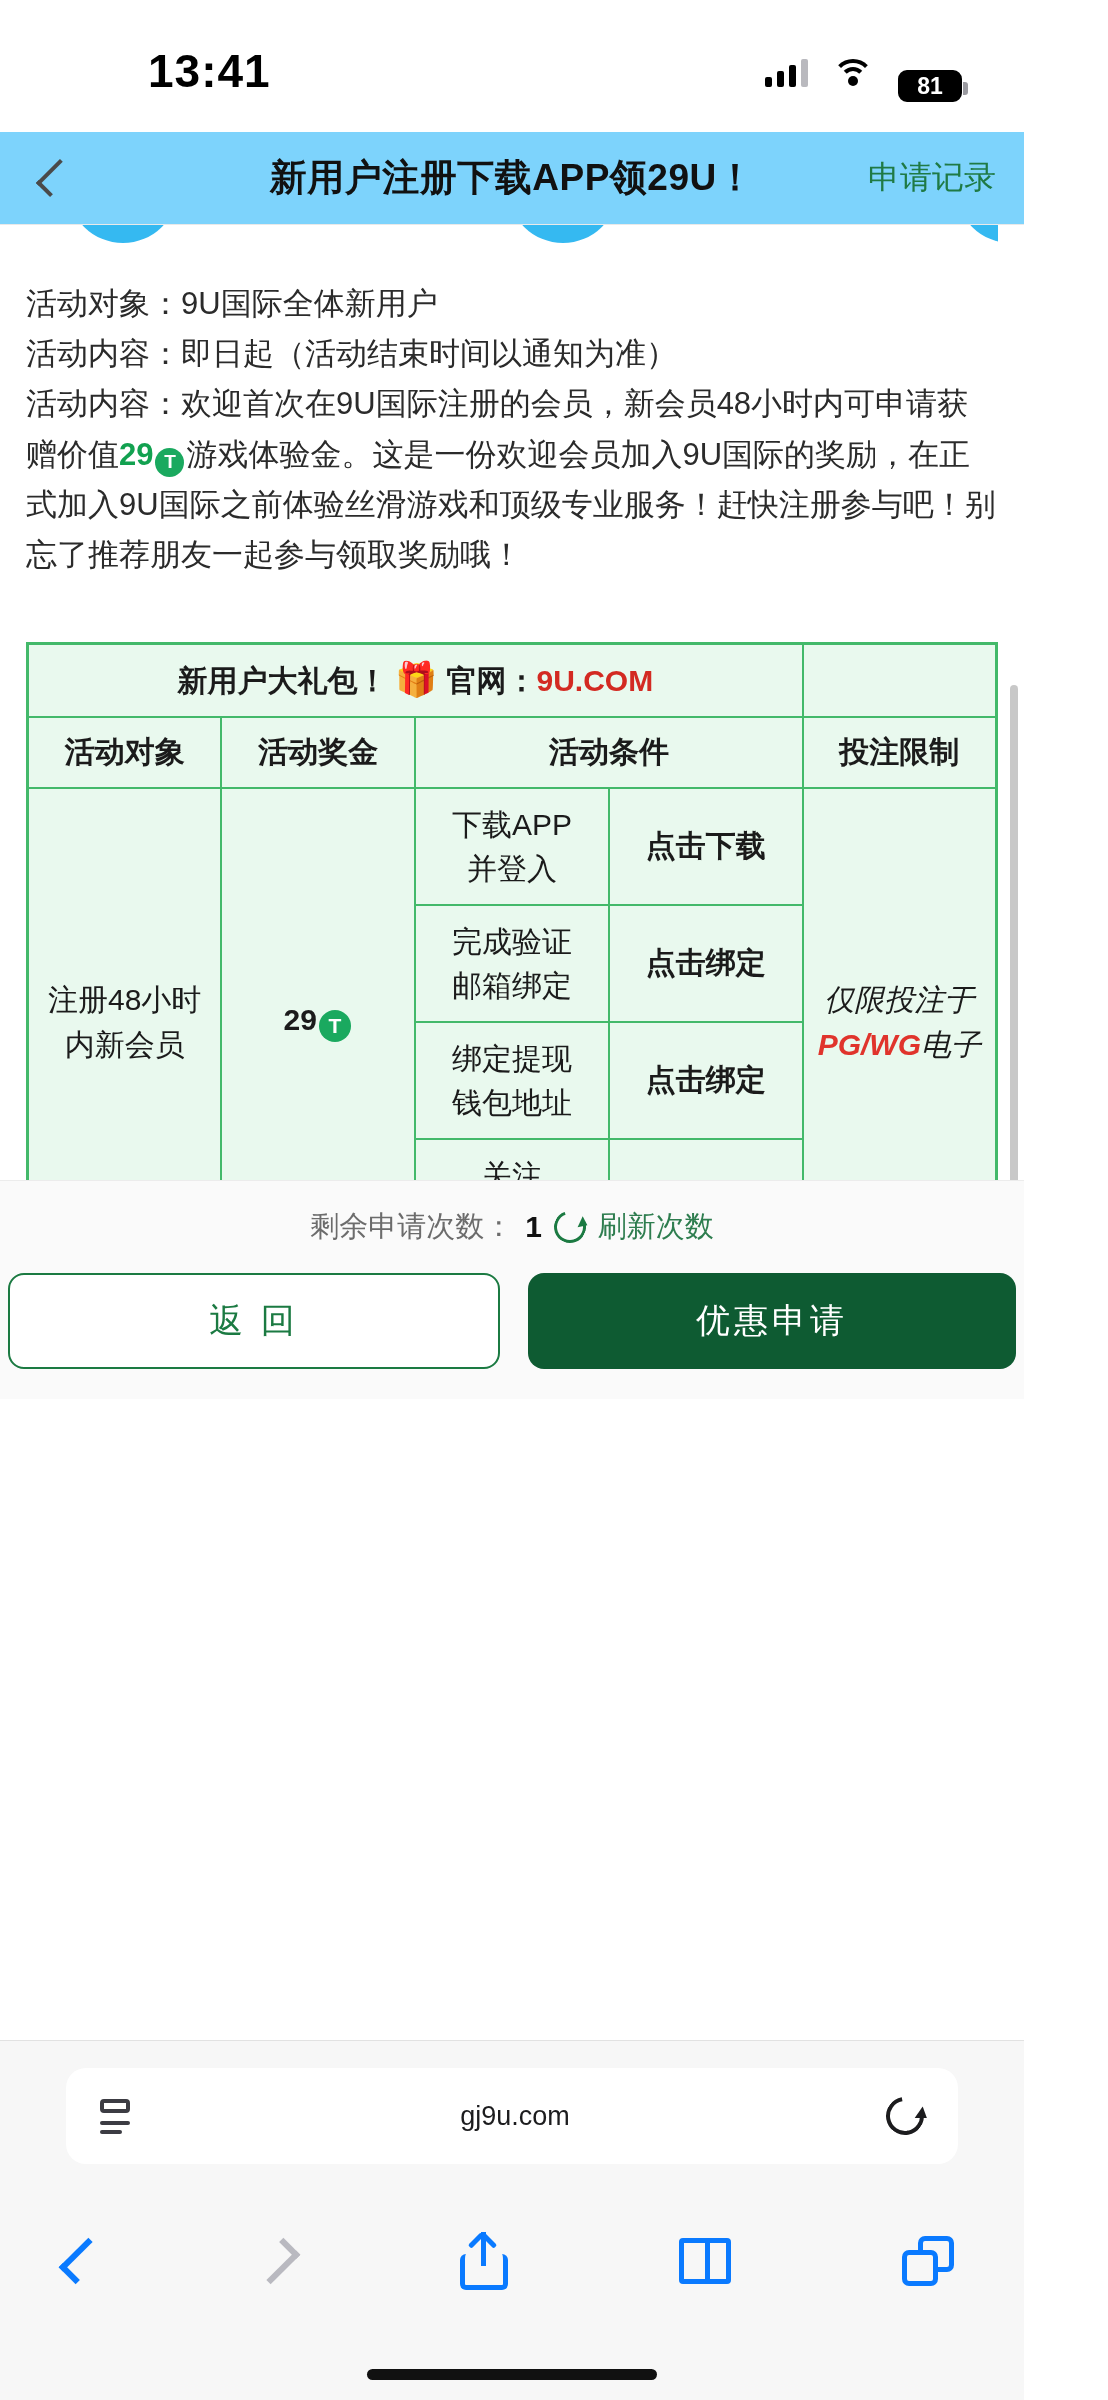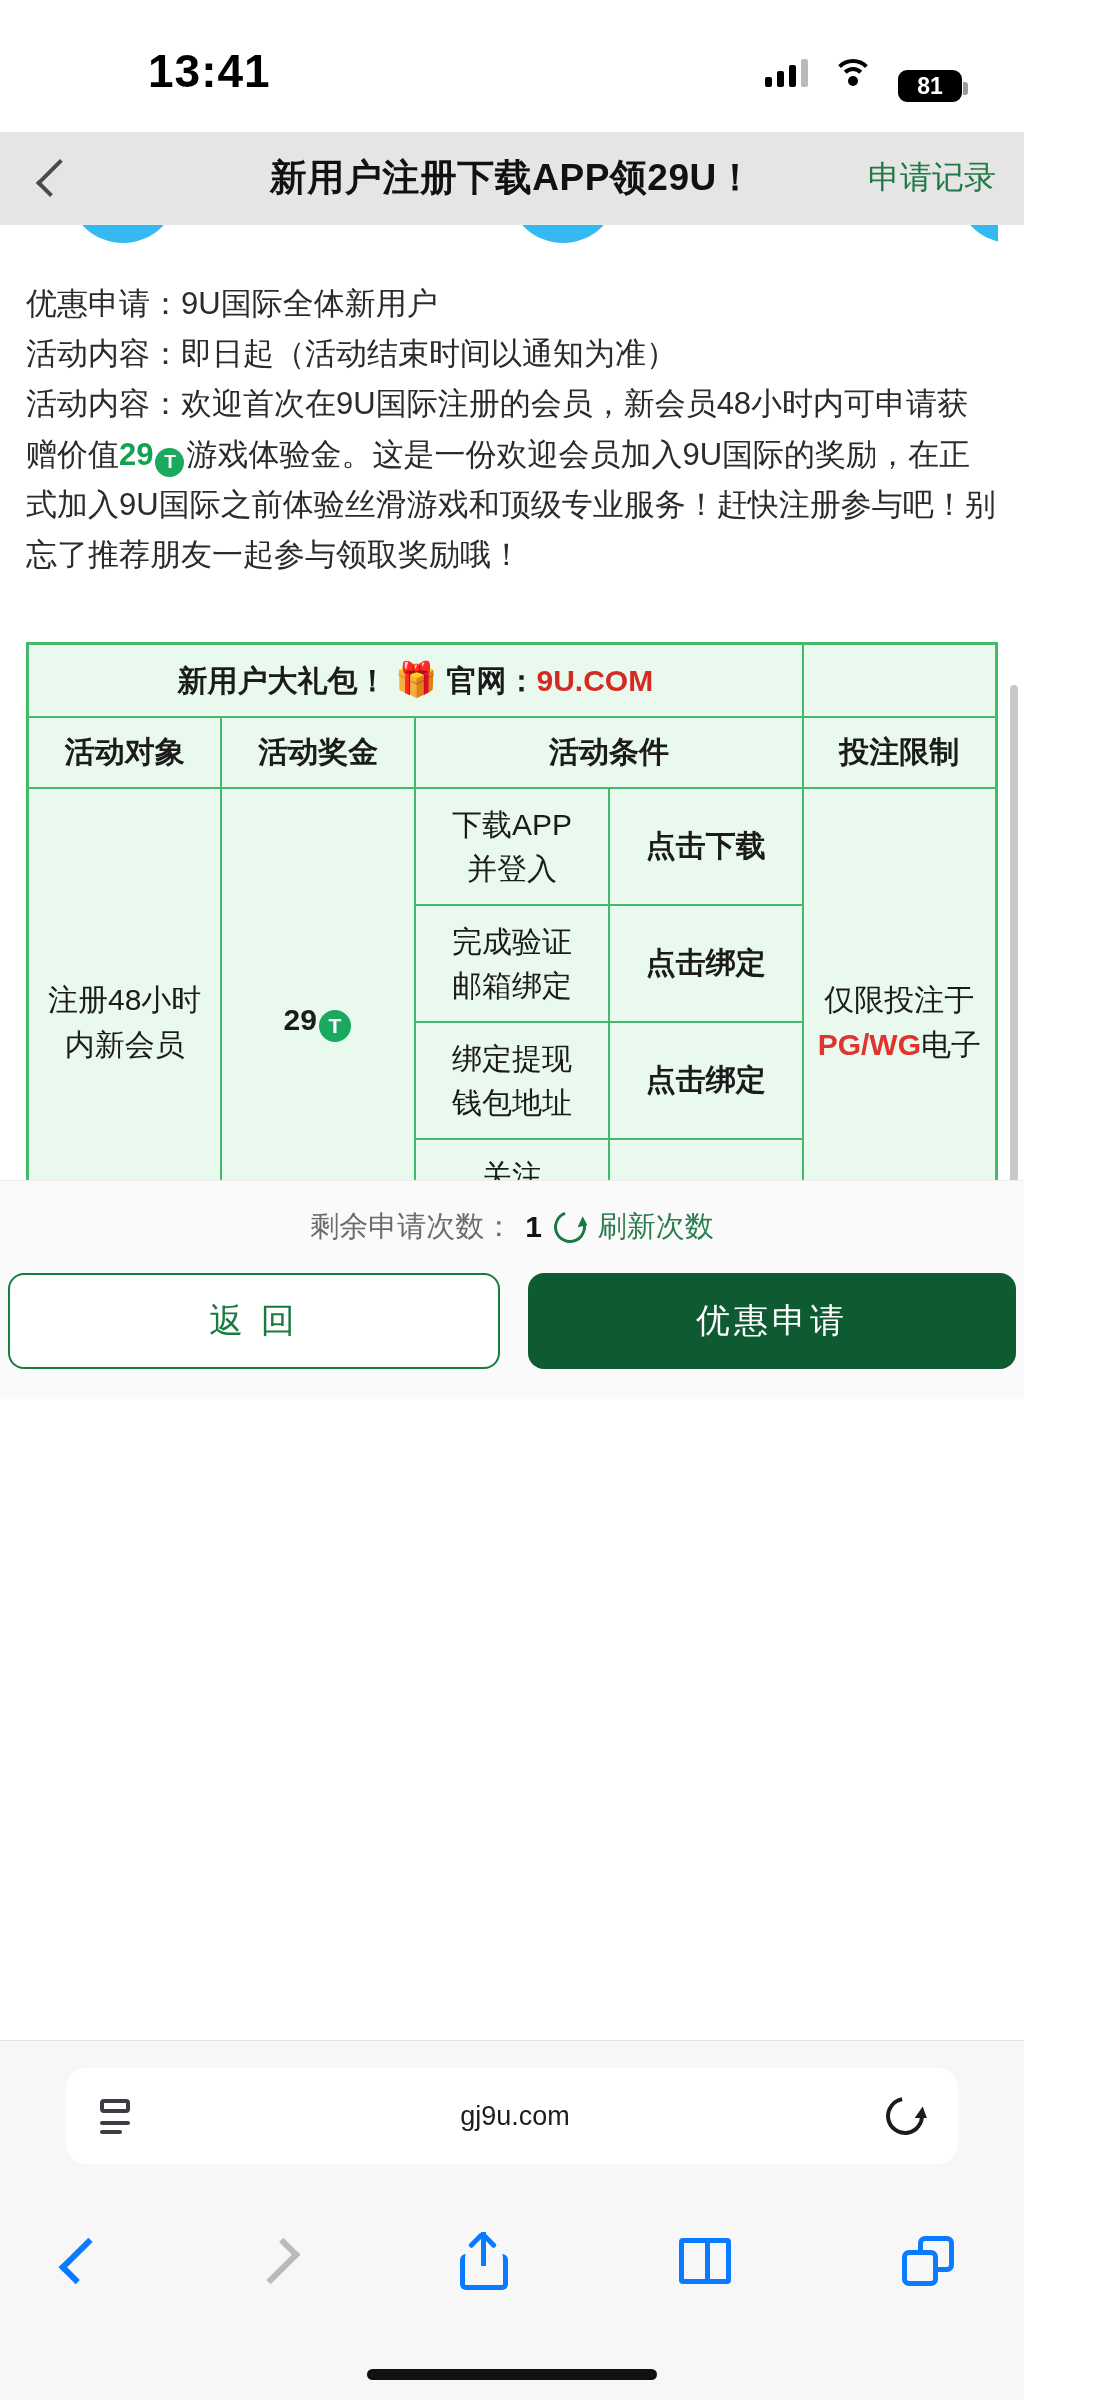--- a/index.html
+++ b/index.html
@@ -89,21 +89,21 @@
     font-weight: bold;
     line-height: 1;
   }
 
   
   .navbar {
     height: 92px;
     display: flex;
     align-items: center;
     position: relative;
-    background: #e5e5e5;
+    background: #7dd3fc;
   }
   .nav-back {
     width: 100px;
     display: flex;
     align-items: center;
     justify-content: center;
     font-size: 44px;
     color: #3c3c3c;
     height: 92px;
   }
@@ -210,21 +210,21 @@
     font-weight: bold;
     color: #1d9a53;
     font-size: 31px;
     padding: 18px 6px;
   }
   .cell-target { font-size: 31px; line-height: 1.5; }
   .cell-prize { font-size: 36px; font-weight: bold; color: #12a150; }
   .cell-prize .coin-badge { width: 32px; height: 32px; font-size: 21px; }
   .cell-cond { font-size: 30px; line-height: 1.45; }
   .cell-action { font-size: 31px; font-weight: bold; color: #1b7a42; }
-  .cell-limit { font-size: 31px; line-height: 1.5; }
+  .cell-limit { font-size: 31px; line-height: 1.5; font-style: italic; }
   .cell-limit .pg { color: #e0342c; font-weight: bold; }
   td.foot-row {
     font-size: 31px;
     font-weight: bold;
     color: #1b1b1b;
     padding: 26px 6px;
   }
   .scrollbar {
     position: absolute;
     right: 6px;
@@ -480,21 +480,21 @@
   <div class="content">
 
     <div class="banner-strip">
       <span class="bubble b1"></span>
       <span class="bubble b2"></span>
       <span class="bubble b3"></span>
     </div>
 
     <div class="para">
       <div>
-        <span class="lbl">优惠申请：</span><span>9U国际全体新用户</span>
+        <span class="lbl">活动对象：</span><span>9U国际全体新用户</span>
       </div>
       <div>
         <span class="lbl">活动内容：</span><span>即日起（活动结束时间以通知为准）</span>
       </div>
       <div>
         <span class="lbl">活动内容：</span><span>欢迎首次在9U国际注册的会员，新会员48小时内可申请获赠价值</span><span class="amt-green">29</span><span class="coin-badge">T</span><span>游戏体验金。这是一份欢迎会员加入9U国际的奖励，在正式加入9U国际之前体验丝滑游戏和顶级专业服务！赶快注册参与吧！别忘了推荐朋友一起参与领取奖励哦！</span>
       </div>
     </div>
 
     <div class="promo-wrap">

